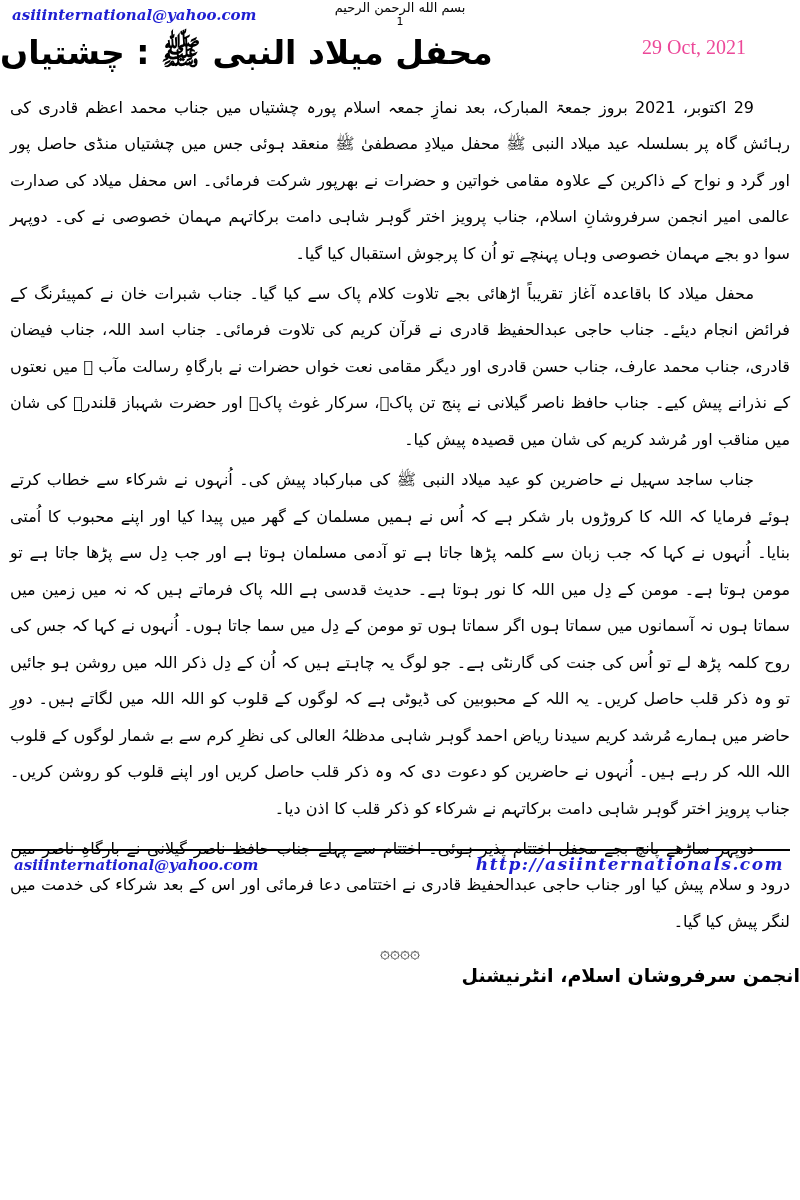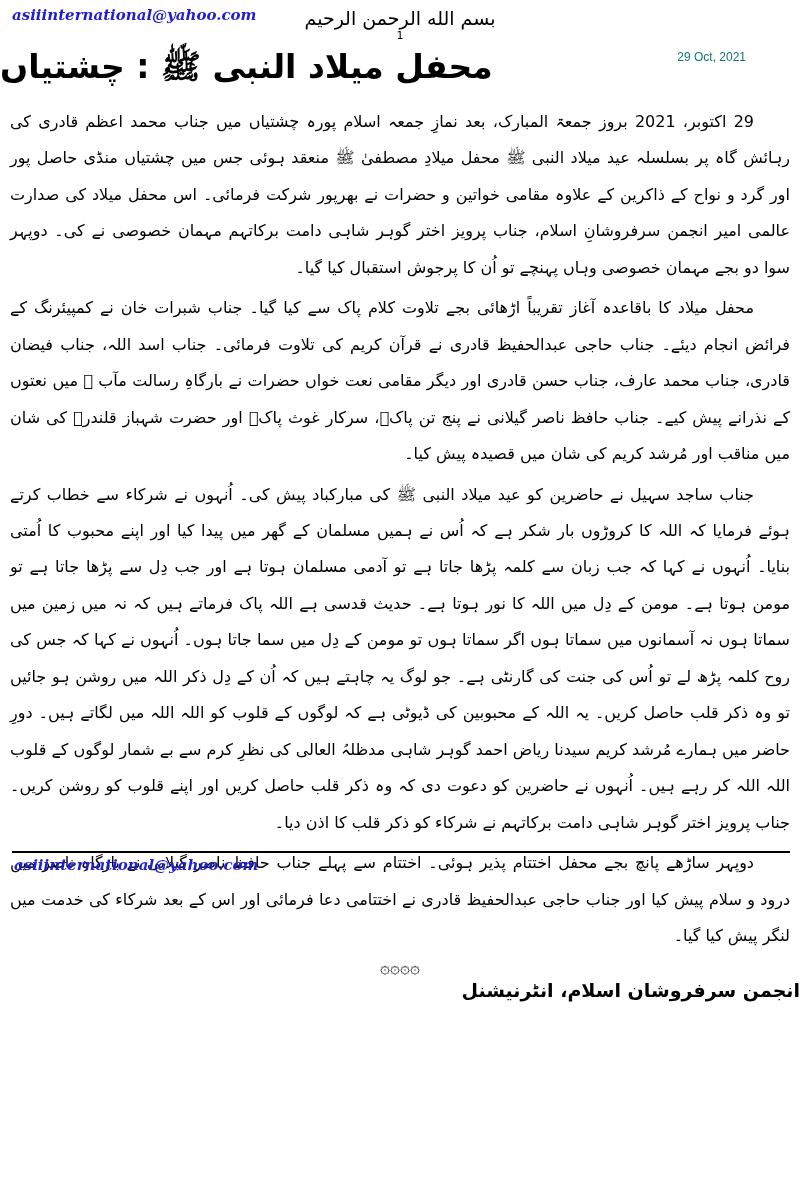--- a/index.html
+++ b/index.html
@@ -18,37 +18,36 @@
   }
   
   .top-email {
     position: absolute; top: 6px; left: 12px;
     font-family: "DejaVu Serif", serif;
     font-style: italic; font-weight: bold;
     font-size: 15px;
     color: #1e1ed2;
   }
   .bismillah {
-    padding-top: 7px;
     text-align: center;
     direction: rtl;
-    font-size: 19px;
+    font-size: 13px;
     line-height: 1.2;
   }
   .page-num {
     text-align: center;
     font-size: 11px;
     line-height: 1.05;
   }
   .title-row { position: relative; margin-top: 1px; }
   .doc-date {
     position: absolute; right: 54px; top: 8px;
-    font-size: 12px;
-    font-family: Liberation Sans, sans-serif;
-    color: #0f766e;
+    font-size: 20px;
+    font-family: Liberation Serif, serif;
+    color: #ec4899;
   }
   .doc-title {
     text-align: left;
     direction: rtl;
     font-size: 33px;
     font-weight: bold;
     line-height: 1.5;
   }
   
   .article {
@@ -122,16 +121,17 @@
   </div>
 
   <div class="ornaments">۞۞۞۞</div>
 
   <div class="org-name">انجمن سرفروشان اسلام، انٹرنیشنل</div>
 
   <div class="footer">
     <div class="footer-rule"></div>
     <div class="footer-row">
       <span class="footer-email">asiiinternational@yahoo.com</span>
+      <span class="footer-url">http://asiinternationals.com</span>
     </div>
   </div>
 
 </div>
 
 </body></html>

